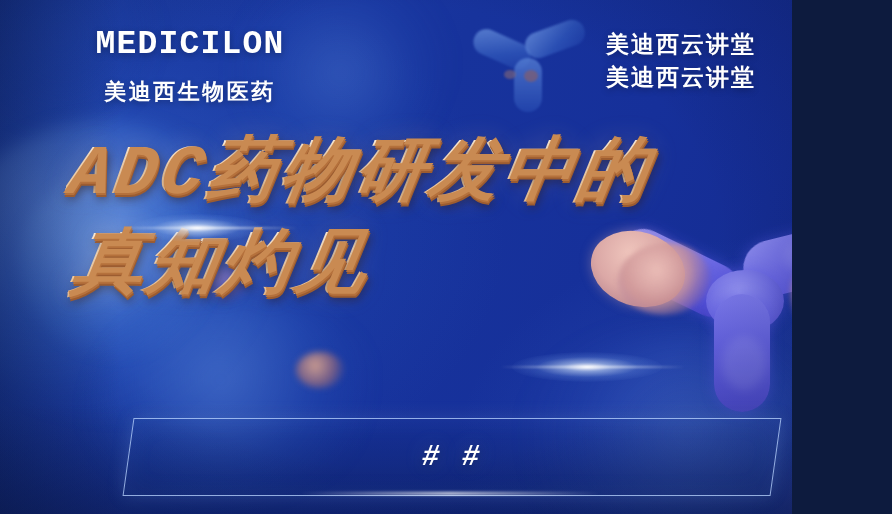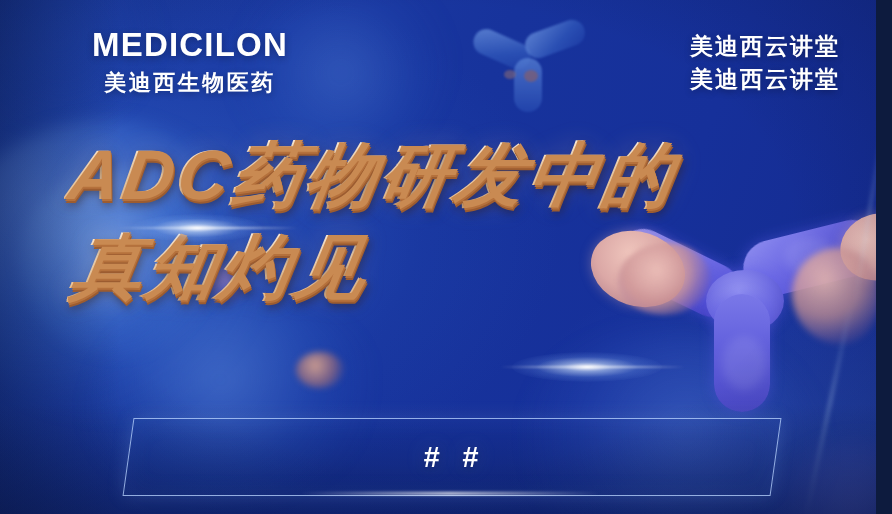--- a/index.html
+++ b/index.html
@@ -1,22 +1,22 @@
 <!DOCTYPE html>
 <html><head>
 <meta charset="utf-8">
 <style>
   html,body{margin:0;padding:0;background:#0d1b3e;}
   *{box-sizing:border-box;}
 
   .banner{
     position:relative;
-    width:876px;height:514px;
+    width:792px;height:514px;
     overflow:hidden;
-    font-family:Liberation Sans, sans-serif;
+    font-family:Liberation Mono, monospace;
     background:
       radial-gradient(ellipse 62% 70% at 18% 46%, rgba(64,120,220,.42) 0%, rgba(40,86,190,.16) 48%, rgba(23,51,156,0) 74%),
       radial-gradient(ellipse 55% 60% at 96% 88%, rgba(70,120,215,.30) 0%, rgba(25,55,160,0) 70%),
       linear-gradient(112deg, #1c3fa8 0%, #1b3aa3 22%, #17339c 48%, #16309a 70%, #142a8e 100%);
   }
 
   
   .bg-layer{position:absolute;inset:0;pointer-events:none;}
 
   .blobA{
@@ -158,21 +158,21 @@
   .fs2{left:500px;top:366px;width:185px;}
 
   
   .logo{position:absolute;left:64px;top:28px;width:252px;text-align:center;}
   .logo-en{
     font-size:33px;font-weight:bold;color:#ffffff;letter-spacing:1.2px;
     line-height:1.05;text-shadow:0 2px 7px rgba(0,0,0,.30);
     white-space:nowrap;
   }
   .logo-cn{
-    margin-top:5px;font-size:22px;font-weight:bold;color:#ffffff;
+    margin-top:14px;font-size:22px;font-weight:bold;color:#ffffff;
     letter-spacing:2.5px;text-shadow:0 2px 6px rgba(0,0,0,.30);white-space:nowrap;
   }
 
   
   .series{position:absolute;right:36px;top:30px;text-align:center;}
   .series div{
     font-size:23px;font-weight:bold;color:#ffffff;letter-spacing:2px;
     line-height:1.42;text-shadow:0 2px 7px rgba(0,0,0,.32);white-space:nowrap;
   }
 

